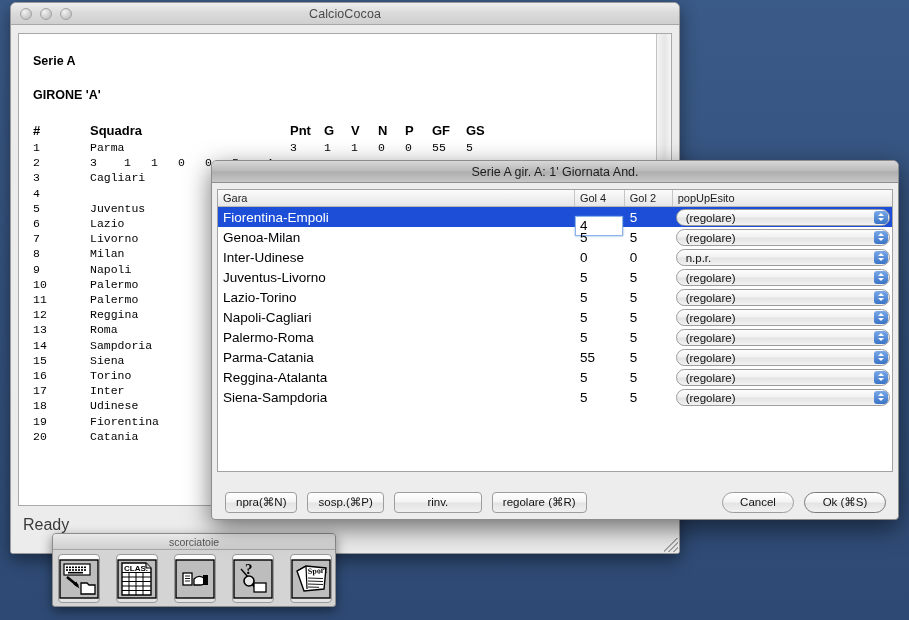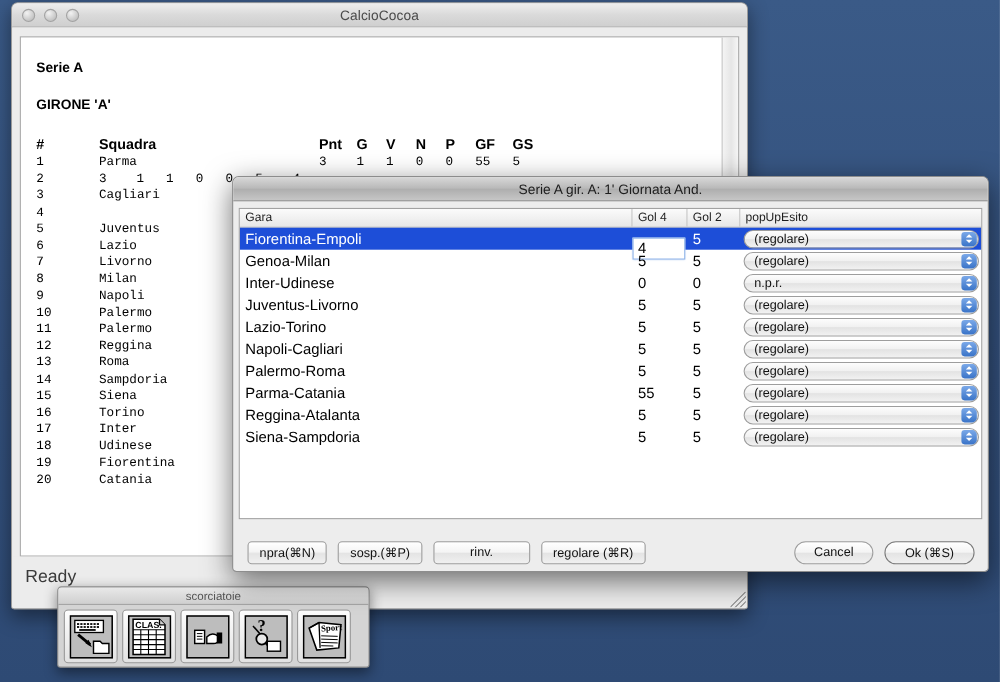--- a/index.html
+++ b/index.html
@@ -113,21 +113,21 @@
     overflow: hidden;
   }
   #palette-title {
     height: 16px;
     background: linear-gradient(to bottom, #e9e9e9, #cfcfcf);
     border-bottom: 1px solid #a5a5a5;
     text-align: center;
     font-size: 10.5px; color: #555;
     line-height: 16px;
   }
-  #palette-row { display: flex; gap: 4px; padding: 4px 5px; }
+  #palette-row { display: flex; gap: 16px; padding: 4px 5px; }
   .pal-btn {
     width: 49px; height: 49px;
     background: linear-gradient(to bottom, #fdfdfd, #e2e2e2);
     border: 1px solid #9a9a9a;
     border-radius: 4px;
     display: flex; align-items: center; justify-content: center;
   }
   .pal-icon { width: 40px; height: 40px; display:block; }
 
   

